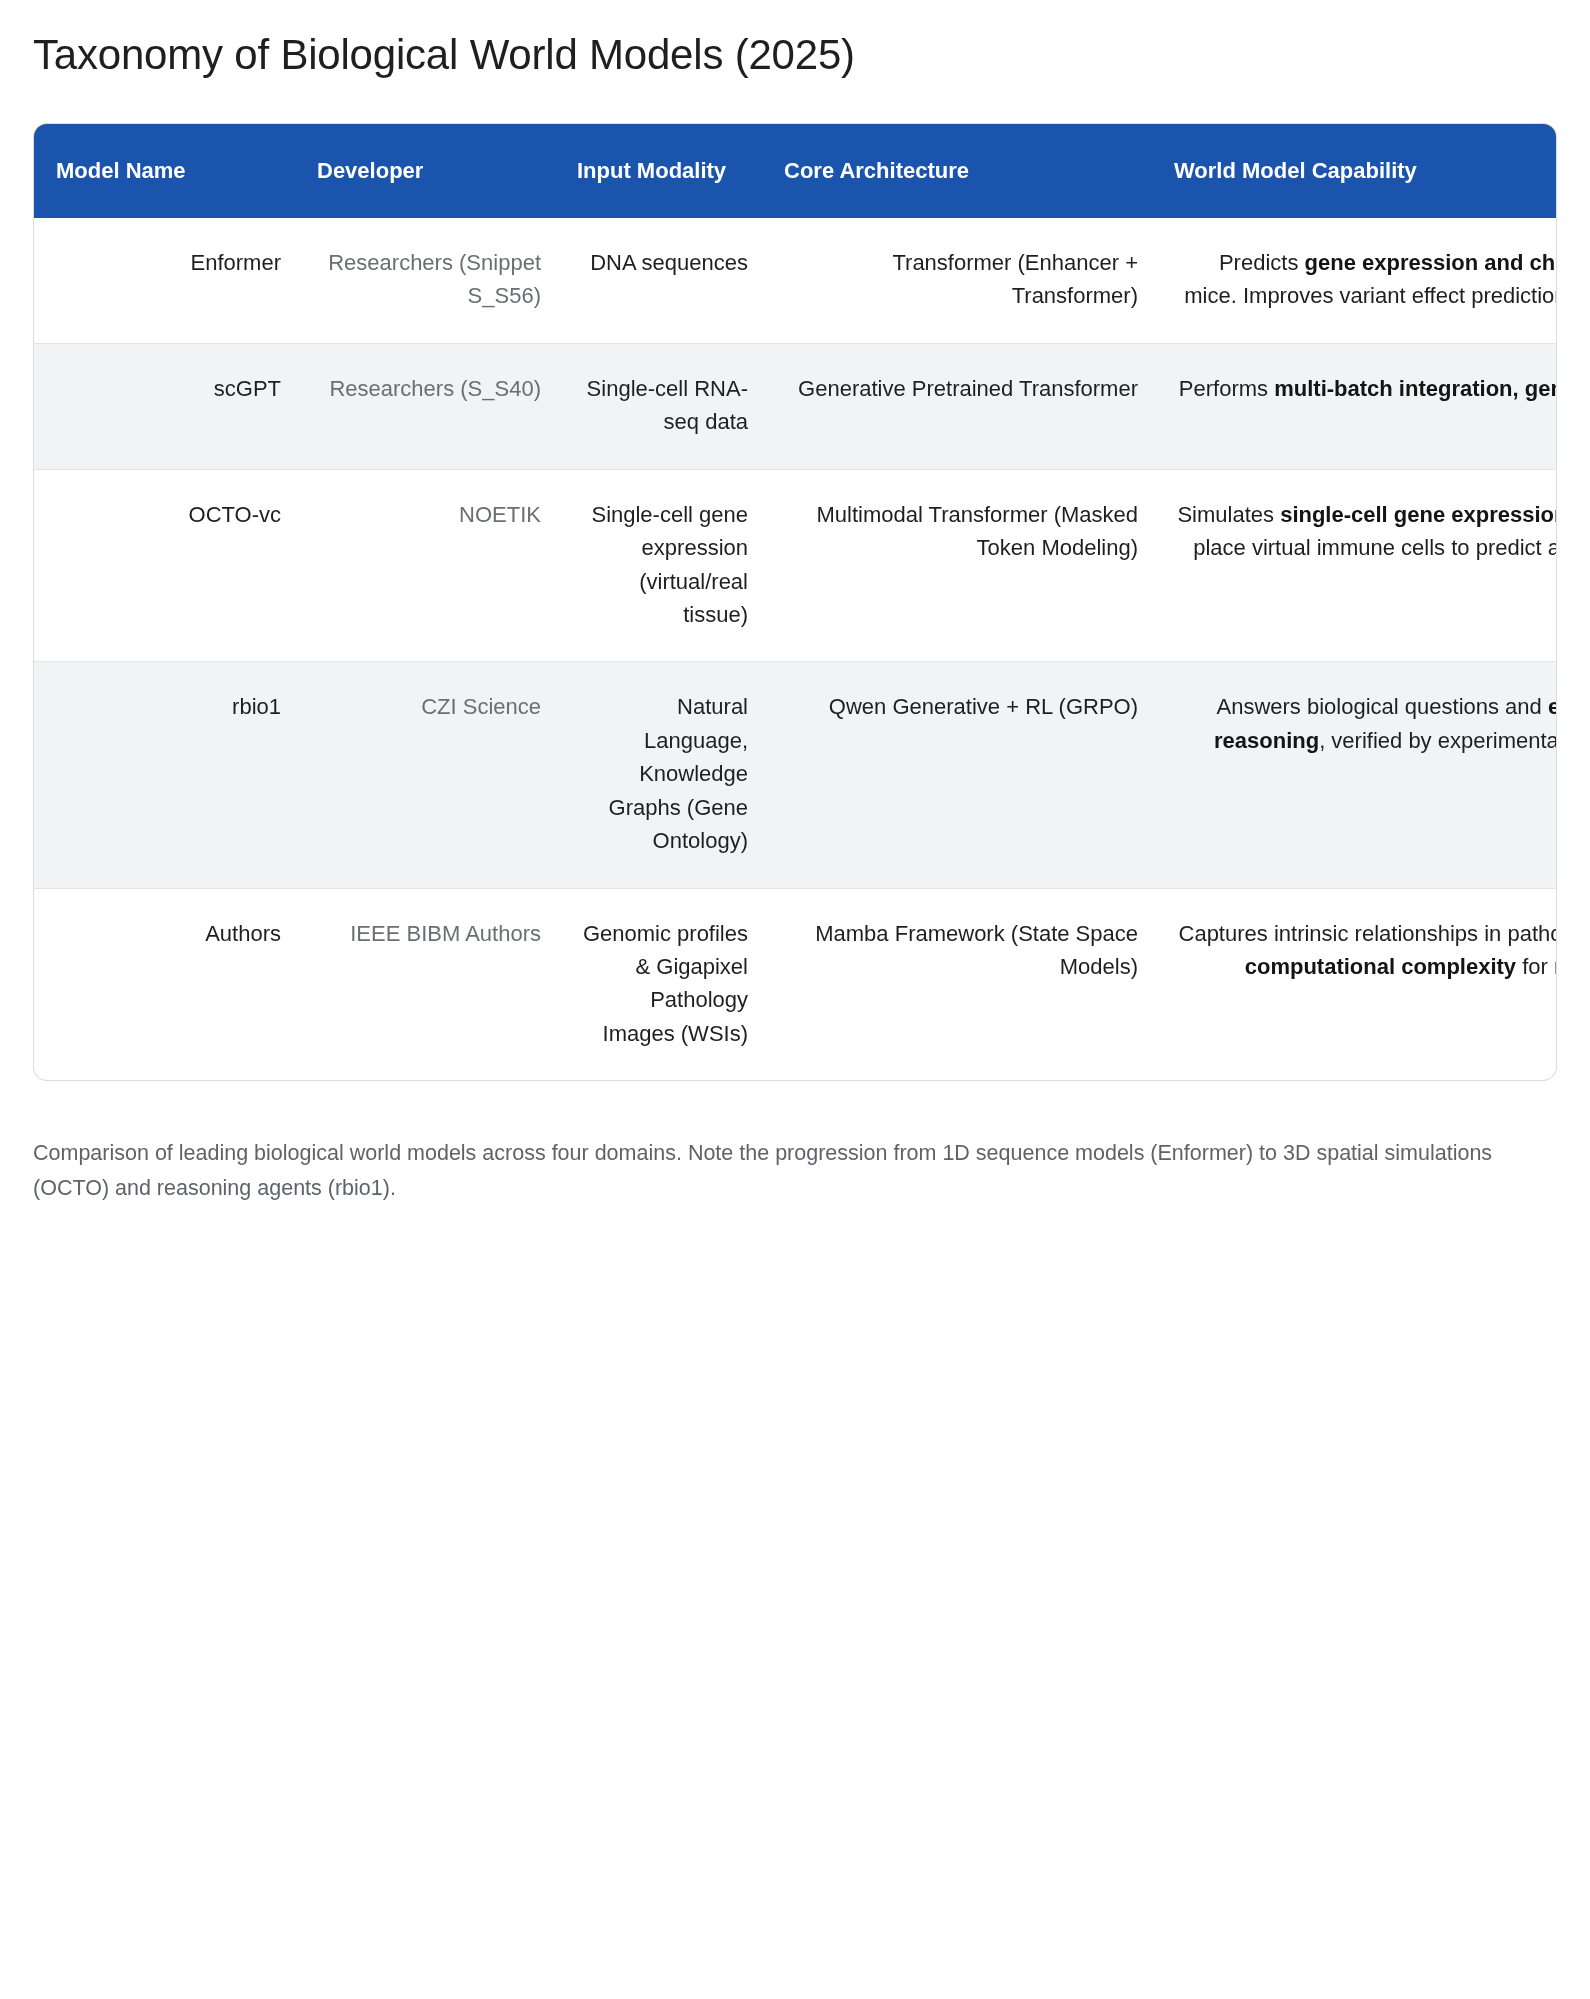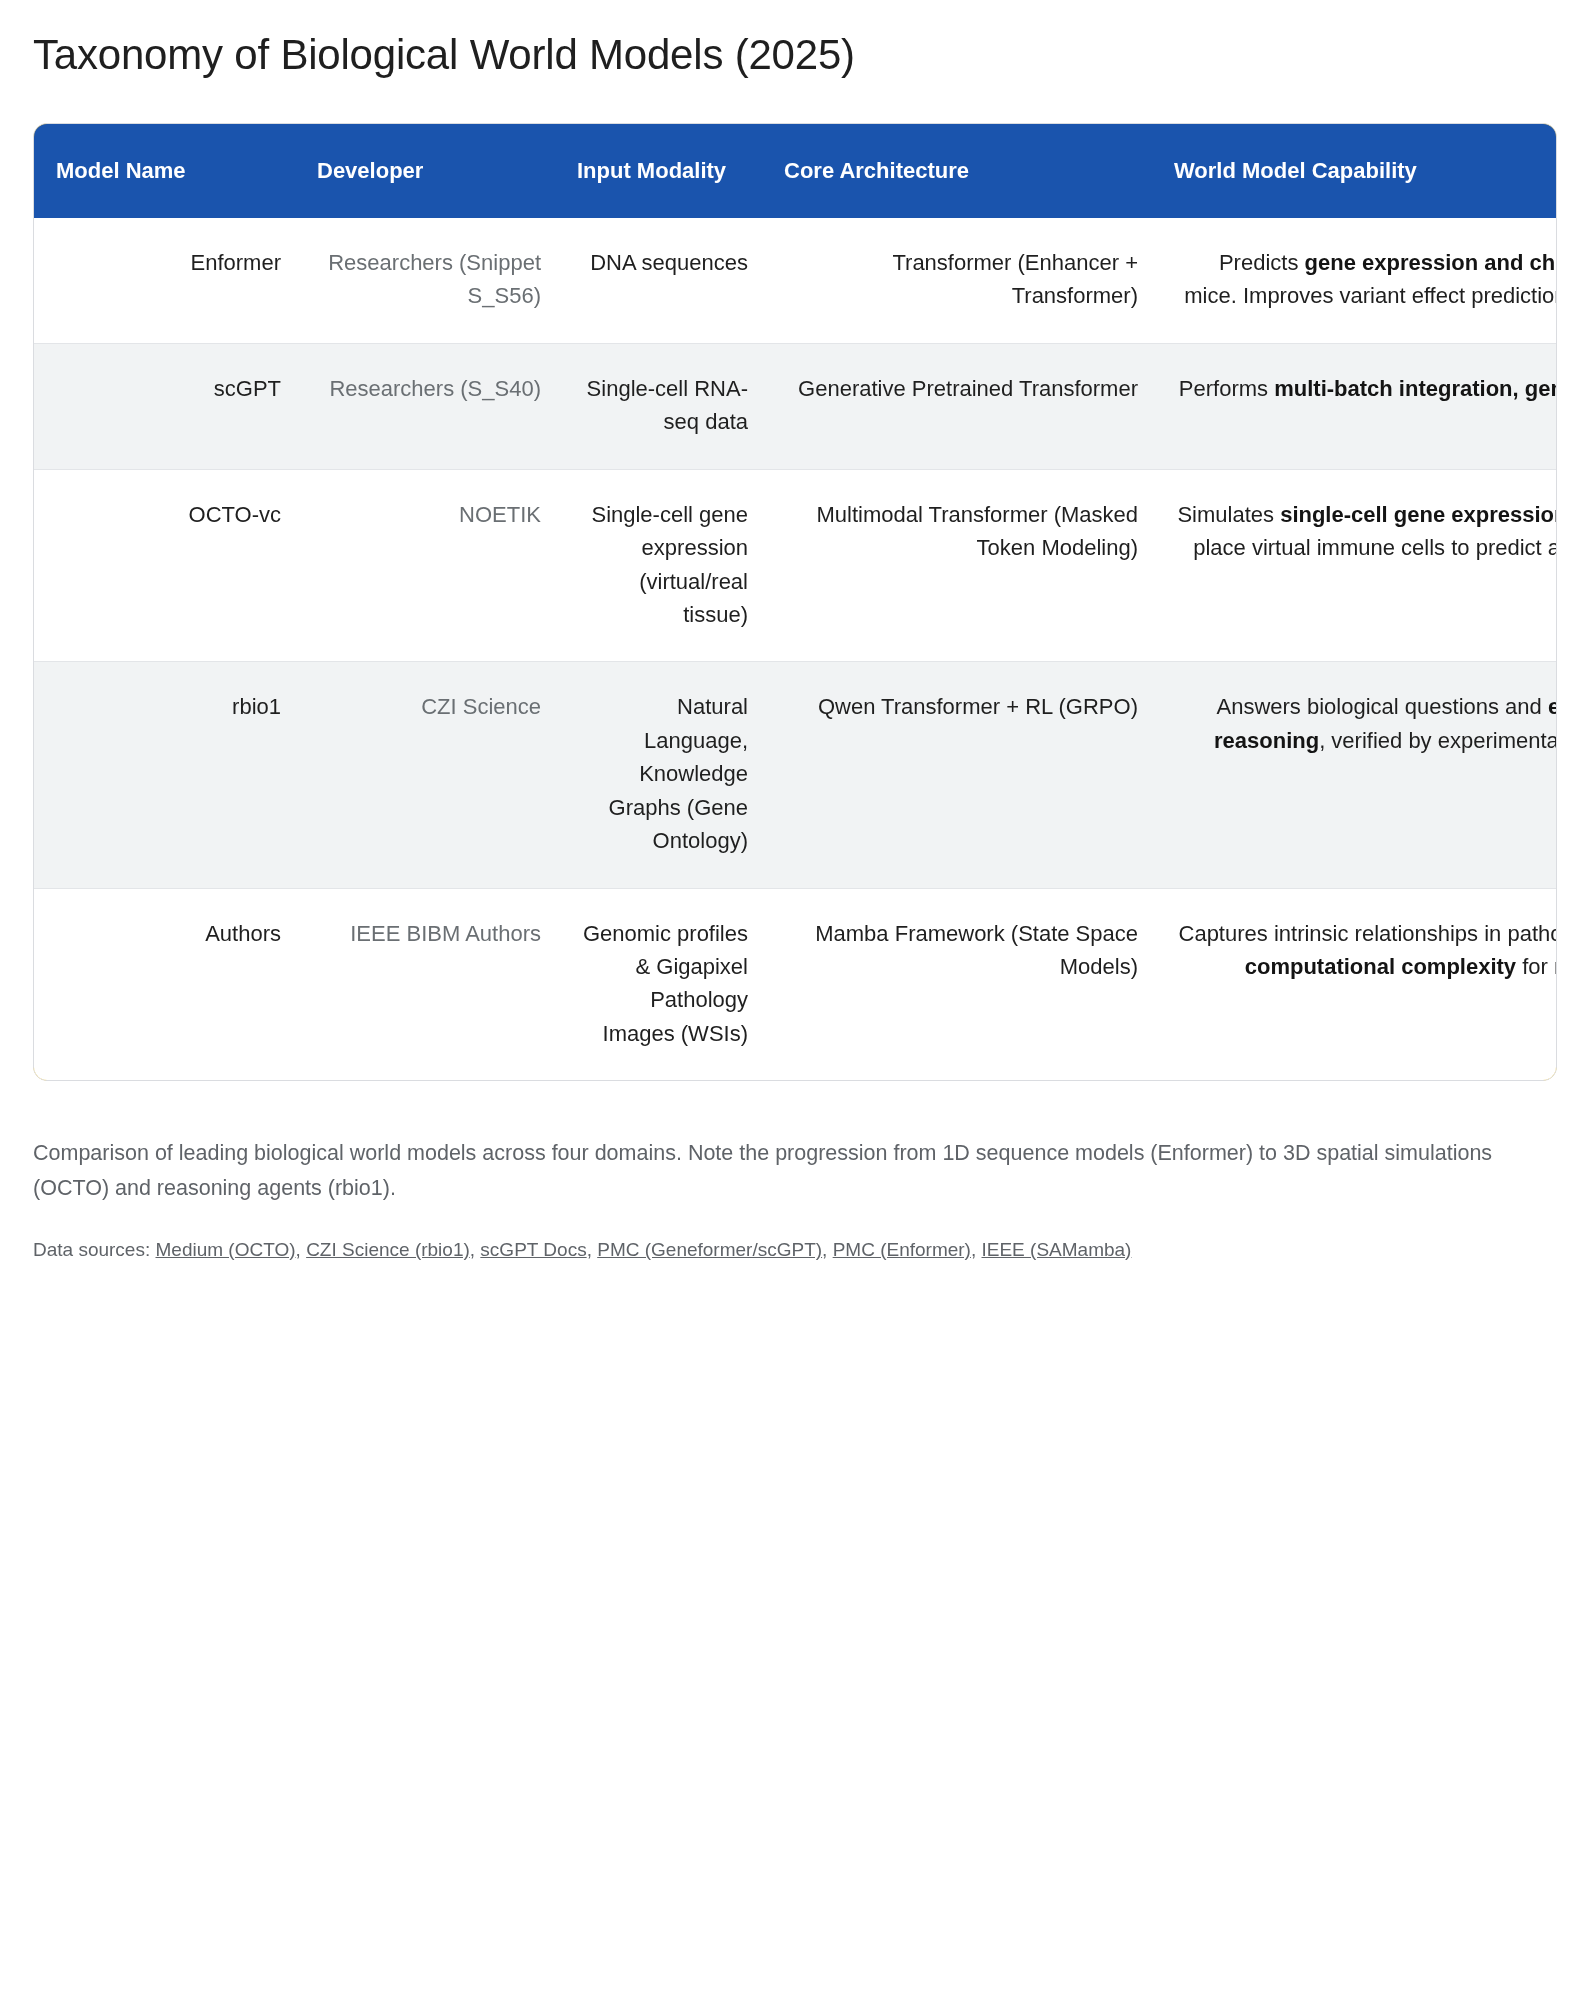--- a/index.html
+++ b/index.html
@@ -147,33 +147,30 @@
             <td class="first">OCTO-vc</td>
             <td class="developer">NOETIK</td>
             <td>Single-cell gene expression (virtual/real tissue)</td>
             <td>Multimodal Transformer (Masked Token Modeling)</td>
             <td><span>Simulates </span><strong>single-cell gene expression within tissue contexts</strong><span>. Can place virtual immune cells to predict activation and attack on cancer.</span></td>
           </tr>
           <tr class="alt">
             <td class="first">rbio1</td>
             <td class="developer">CZI Science</td>
             <td>Natural Language, Knowledge Graphs (Gene Ontology)</td>
-            <td>Qwen Transformer + RL (GRPO)</td>
+            <td>Qwen Generative + RL (GRPO)</td>
             <td><span>Answers biological questions and </span><strong>explores hypotheses through reasoning</strong><span>, verified by experimental data and knowledge sources.</span></td>
           </tr>
           <tr class="plain">
             <td class="first">Authors</td>
             <td class="developer">IEEE BIBM Authors</td>
             <td>Genomic profiles &amp; Gigapixel Pathology Images (WSIs)</td>
             <td>Mamba Framework (State Space Models)</td>
             <td><span>Captures intrinsic relationships in pathology and genomics with </span><strong>linear computational complexity</strong><span> for multi-modal survival prediction.</span></td>
           </tr>
         </tbody>
     </table>
   </div>
 
   <p class="caption">Comparison of leading biological world models across four domains. Note the progression from 1D sequence models (Enformer) to 3D spatial simulations (OCTO) and reasoning agents (rbio1).</p>
 
-  <p class="sources">
-    <span>Data sources: </span><span id="sources-links"><a href="#">Medium (OCTO)</a><span class="sep">, </span><a href="#">CZI Science (rbio1)</a><span class="sep">, </span><a href="#">scGPT Docs</a><span class="sep">, </span><a href="#">PMC (Geneformer/scGPT)</a><span class="sep">, </span><a href="#">PMC (Enformer)</a><span class="sep">, </span><a href="#">IEEE (SAMamba)</a></span>
-  </p>
 
 </div>
 
 </body></html>

